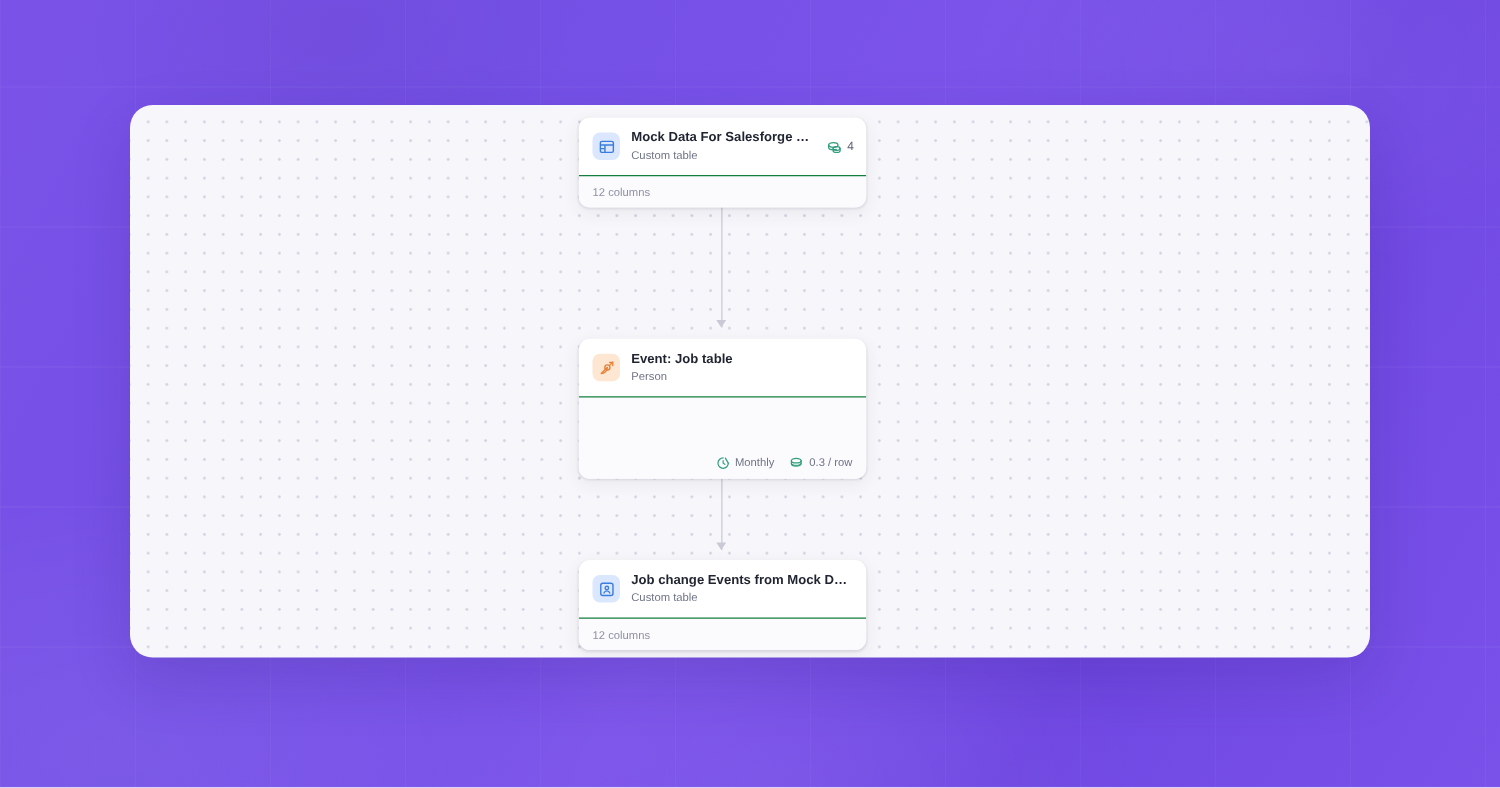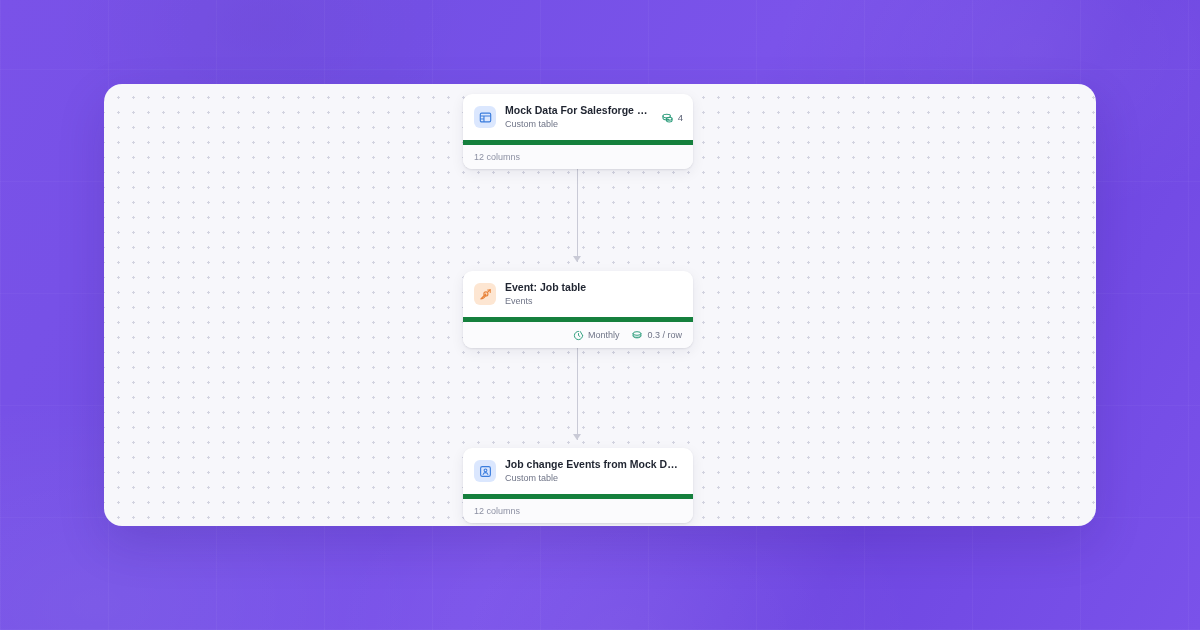--- a/index.html
+++ b/index.html
@@ -151,21 +151,21 @@
     gap: 4px;
     flex: 0 0 auto;
     padding-left: 4px;
   }
   .node-badge-count {
     font-size: 9.5px;
     color: #5d6276;
   }
 
   .node-foot {
-    border-top: 5px solid #15803d;
+    border-top: 1px solid #15803d;
     background: #fbfbfd;
     padding: 7px 11px;
     min-height: 26px;
     display: flex;
     align-items: center;
   }
   .foot-left {
     font-size: 9px;
     color: #8d91a3;
   }
@@ -174,20 +174,21 @@
     display: flex;
     align-items: center;
     gap: 12px;
   }
   .foot-stat {
     display: flex;
     align-items: center;
     gap: 4px;
     font-size: 9px;
     color: #6f7487;
+    margin-top: 39px;
   }
 </style>
 </head>
 <body>
 
 <div class="backdrop">
   <div class="backdrop-bands"></div>
   <div class="backdrop-blobs"></div>
 
   <div class="canvas">
@@ -235,21 +236,21 @@
             <svg width="13" height="13" viewBox="0 0 16 16" fill="none">
               <path d="M2.4 13.4c3.3 0 6-2.7 6-6" stroke="#e8833a" stroke-width="1.4" stroke-linecap="round"></path>
               <path d="M2.9 12.9 8.1 7.7" stroke="#e8833a" stroke-width="1.4" stroke-linecap="round"></path>
               <circle cx="8.5" cy="7.3" r="2.5" stroke="#e8833a" stroke-width="1.4"></circle>
               <path d="M11.2 4.6 13.8 2" stroke="#e8833a" stroke-width="1.4" stroke-linecap="round"></path>
               <path d="M10.6 2.4h3.2v3.2" stroke="#e8833a" stroke-width="1.3" stroke-linecap="round" stroke-linejoin="round"></path>
             </svg>
           </div>
           <div class="node-titles">
             <div class="node-title">Event: Job table</div>
-            <div class="node-sub">Events</div>
+            <div class="node-sub">Person</div>
           </div>
         </div>
         <div class="node-foot">
           <span class="foot-right">
             <span class="foot-stat">
               <svg width="11" height="11" viewBox="0 0 16 16" fill="none">
                 <path d="M14 8A6 6 0 1 1 8 2" stroke="#2f9e7d" stroke-width="1.4" stroke-linecap="round"></path>
                 <path d="M10.6 2.2 14 8" stroke="#2f9e7d" stroke-width="1.4" stroke-linecap="round"></path>
                 <path d="M8 5.2V8l2 1.4" stroke="#2f9e7d" stroke-width="1.4" stroke-linecap="round" stroke-linejoin="round"></path>
               </svg>

